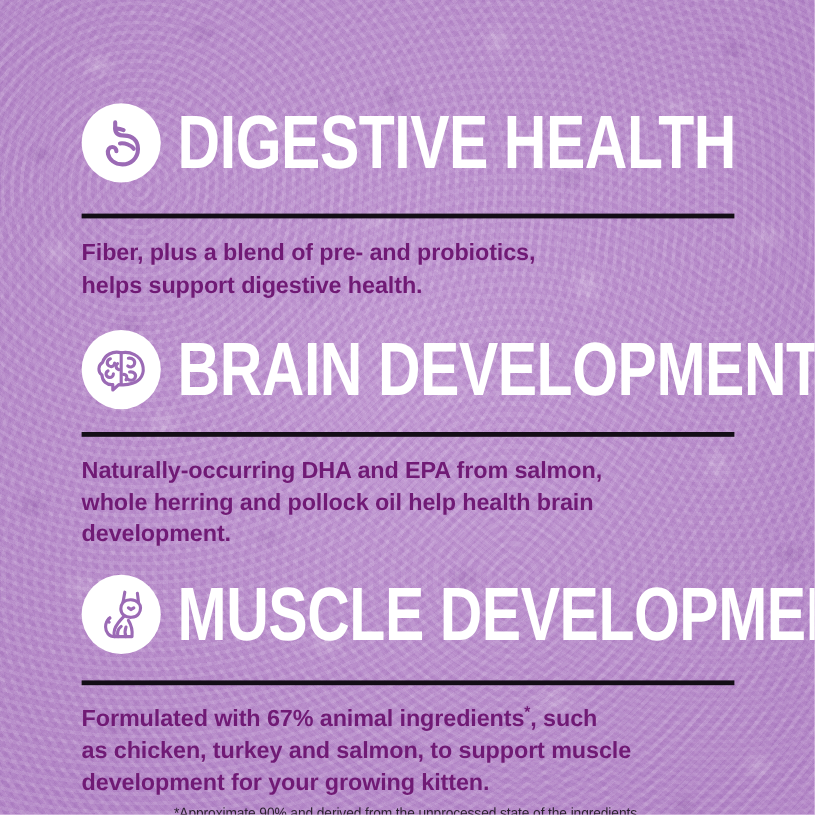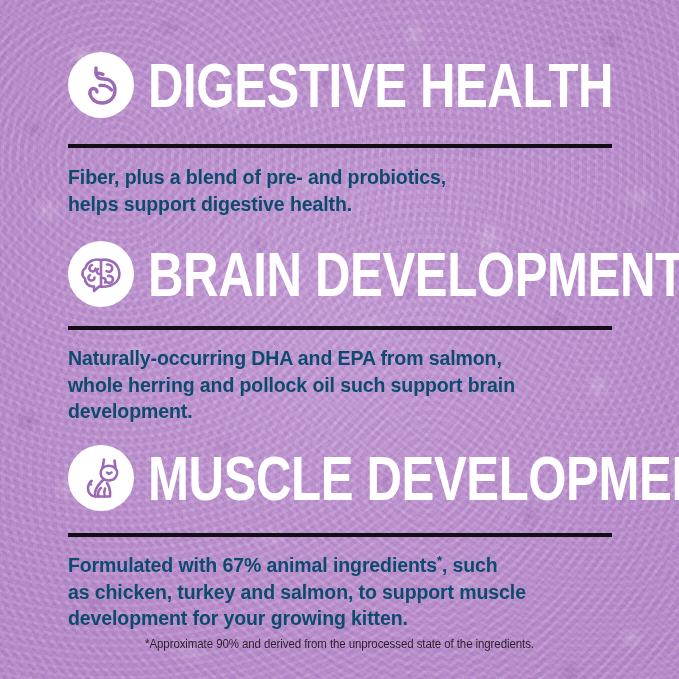--- a/index.html
+++ b/index.html
@@ -84,21 +84,21 @@
   }
 
   
   .content {
     position: relative;
     z-index: 5;
     width: 679px;
     height: 679px;
   }
 
-  .section { position: absolute; left: 0; right: 0; }
+  .section { position: absolute; left: 0; right: 0; margin-top: 34px; }
 
   .head-row {
     display: flex;
     align-items: center;
     gap: 14px;
     padding-left: 68px;
   }
   .badge {
     width: 66px;
     height: 66px;
@@ -128,21 +128,21 @@
     left: 68px;
     width: 544px;
     height: 4px;
     background: #130d16;
   }
 
   .body-copy {
     position: absolute;
     left: 68px;
     width: 560px;
-    color: #0c4a6e;
+    color: #701a75;
     font-family: "Liberation Sans", sans-serif;
     font-weight: 700;
     font-size: 19.5px;
     line-height: 26.5px;
     letter-spacing: -0.1px;
     white-space: pre-line;
   }
   .body-copy sup {
     font-size: 13px;
     vertical-align: super;
@@ -222,21 +222,21 @@
               <path d="M32 27 C35.5 26.5 38 29 36.5 32 C35.5 34 32.5 34.5 30.5 33"></path>
               <path d="M22 20 C20 21.5 20.5 24.5 23 25"></path>
               <path d="M27 29 C29.5 29 30.5 31.5 29 33.5"></path>
             </g>
           </svg>
         </div>
         <div class="headline">BRAIN DEVELOPMENT</div>
       </div>
       <div class="rule"></div>
       <div class="body-copy">Naturally-occurring DHA and EPA from salmon,
-whole herring and pollock oil such support brain
+whole herring and pollock oil help health brain
 development.</div>
     </div>
 
     <div class="section" id="sec-muscle">
       <div class="head-row">
         <div class="badge">
           <svg width="50" height="50" viewBox="0 0 50 50" aria-hidden="true">
             <g fill="none" stroke="#9b6ab5" stroke-width="2.6" stroke-linecap="round" stroke-linejoin="round">
               <path d="M28 6.5 L26.5 15"></path>
               <path d="M38.5 7.5 L39.5 15.5"></path>

